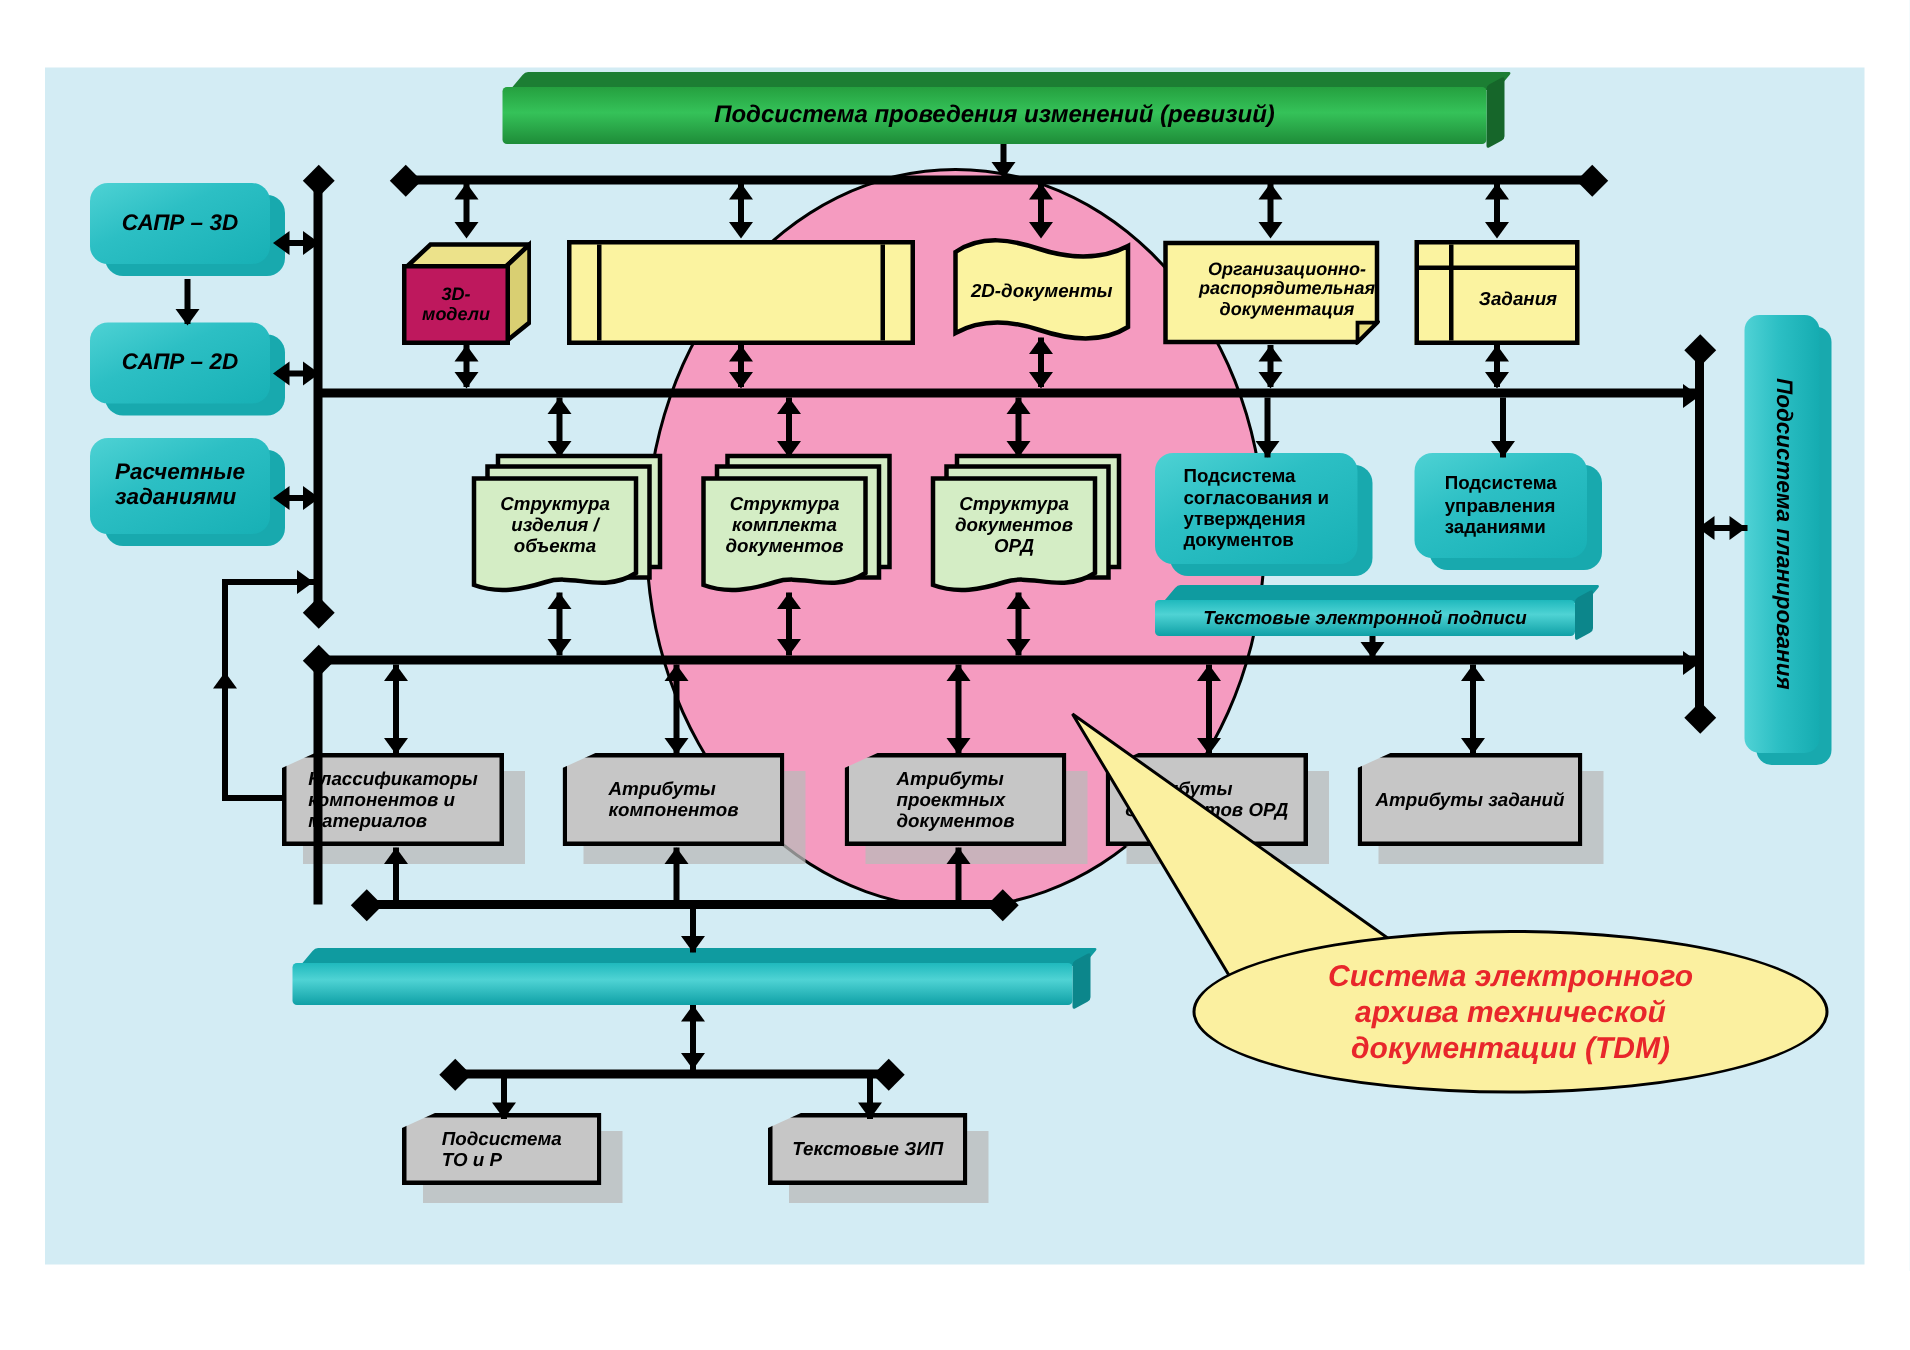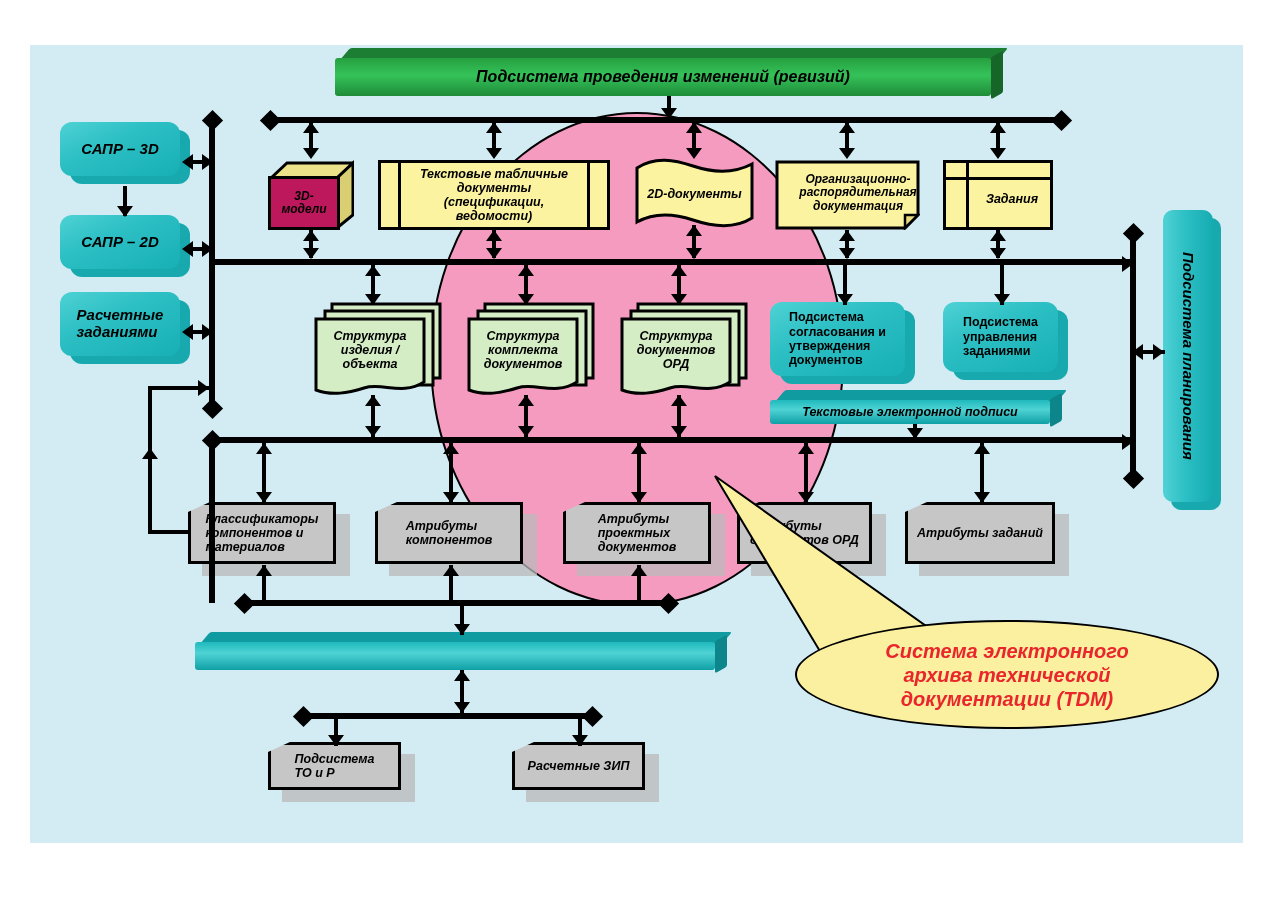--- a/index.html
+++ b/index.html
@@ -136,24 +136,20 @@
   </svg>
   <div class="ycube-face ctr">
       <span class="t" style="font-size:12px;white-space:pre-line;">3D-
 модели</span>
     </div>
 </div>
 
 <div class="ydoc ctr" style="left:378px;top:160px;width:232px;height:70px;">
   <div class="yrule" style="left:17px;"></div>
   <div class="yrule" style="right:17px;"></div>
-  <span class="t" style="font-size:12.5px;white-space:pre-line;z-index:3;">Текстовые табличные
-документы
-(спецификации,
-ведомости)</span>
 </div>
 
 <div class="abs" style="left:633px;top:158px;width:123px;height:72px;">
   <svg viewBox="0 0 123 72" width="123" height="72">
     <path d="M4,10 C22,-2 42,2 60,8 C78,14 100,16 119,6 L119,60 C100,72 78,68 60,62 C42,56 22,54 4,64 Z" fill="#fbf3a0" stroke="#000" stroke-width="3"></path>
   </svg>
   <div class="abs ctr" style="left:0;top:0;width:123px;height:72px;">
     <span class="t" style="font-size:12.5px;">2D-документы</span>
   </div>
 </div>
@@ -288,21 +284,21 @@
 <div class="greybox" style="left:268px;top:742px;width:133px;height:48px;">
   <div class="shw"></div>
   <div class="bd">
       <span class="t" style="font-size:12.5px;white-space:pre-line;">Подсистема
 ТО и Р</span>
     </div>
 </div>
 <div class="greybox" style="left:512px;top:742px;width:133px;height:48px;">
   <div class="shw"></div>
   <div class="bd">
-      <span class="t" style="font-size:12.5px;white-space:pre-line;">Расчетные ЗИП</span>
+      <span class="t" style="font-size:12.5px;white-space:pre-line;">Текстовые ЗИП</span>
     </div>
 </div>
 
 <div class="hline" style="left:270px;top:117px;width:792px;"></div>
 <div class="dia" style="left:263px;top:113px;"></div>
 <div class="dia" style="left:1054px;top:113px;"></div>
 
 <div class="hline" style="left:212px;top:259px;width:921px;"></div>
 
 <div class="hline" style="left:212px;top:437px;width:921px;"></div>

